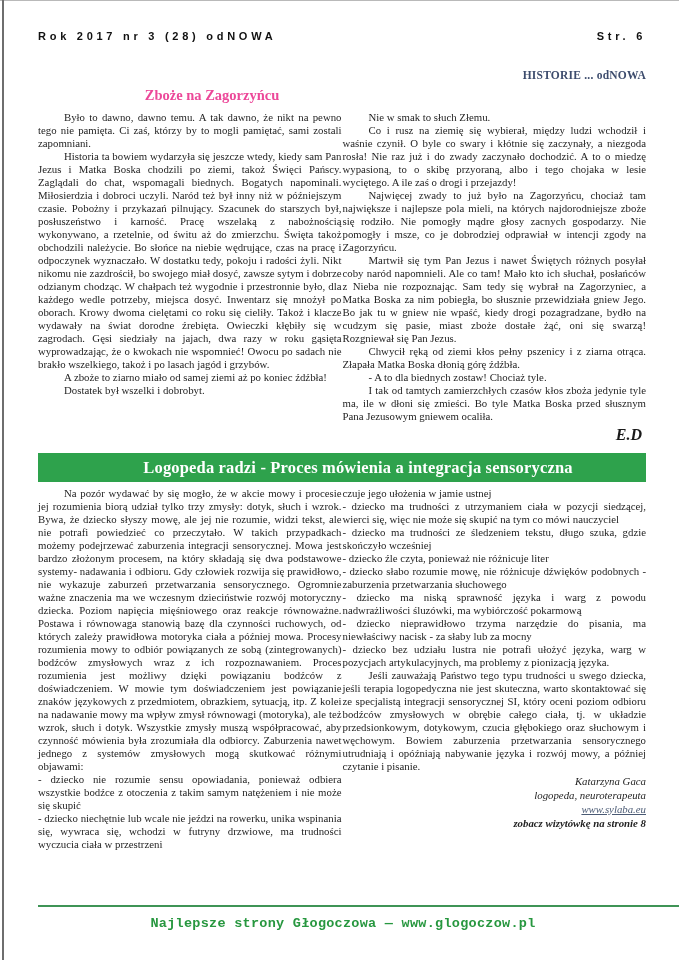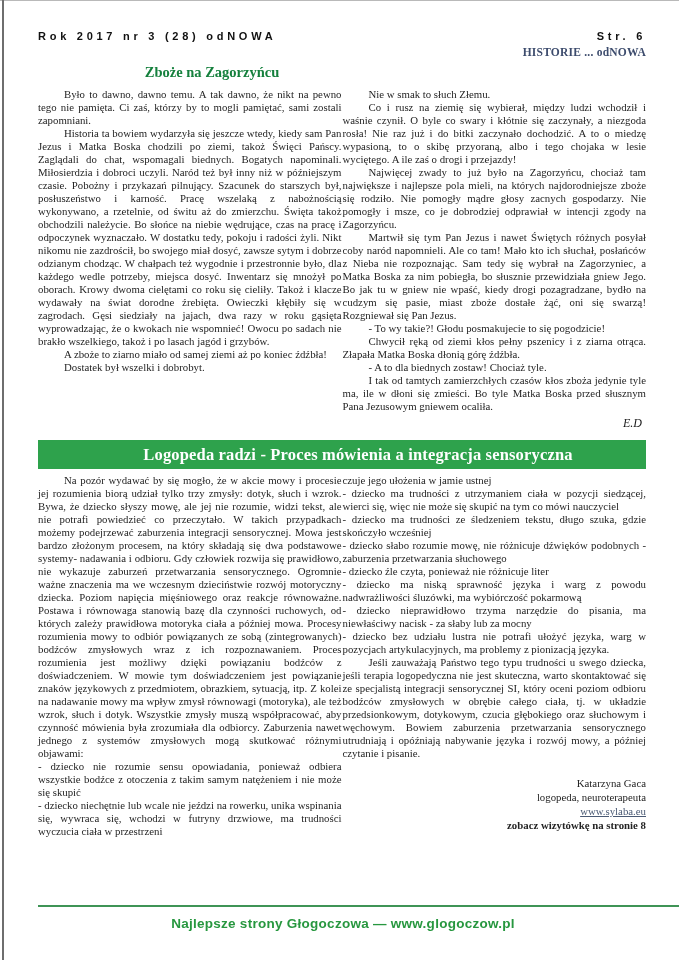--- a/index.html
+++ b/index.html
@@ -14,62 +14,62 @@
     box-sizing:border-box;
     padding:30px 33px 0 38px;
   }
   .edge-top{position:absolute;top:0;left:0;right:0;height:1px;background:#b9b9b9;}
   .edge-left{position:absolute;top:0;left:2px;width:2px;height:100%;background:#6e6e6e;}
   
   .hdr{
     display:flex;justify-content:space-between;align-items:baseline;
     font-family:"Liberation Sans","DejaVu Sans",sans-serif;
     font-weight:bold;font-size:11px;letter-spacing:0.34em;
-    color:#111;margin-bottom:4px;
+    color:#111;margin-bottom:27px;
   }
   
   .section-label{
     font-weight:bold;font-size:11.5px;color:#3d4c6d;
     letter-spacing:0.02em;margin:0 0 6px 0;text-align:right;
   }
   .art-title{
-    font-size:14.5px;font-weight:bold;color:#15803d;
+    font-size:14.5px;font-weight:bold;color:#ec4899;
     text-align:center;margin:0 260px 7px 0;
   }
   
   .cols{display:flex;gap:1px;}
   .col{flex:1 1 0;min-width:0;}
   .col p{
     margin:0;font-size:10.8px;line-height:13px;
     text-align:justify;color:#242424;
   }
   .col p.ind{text-indent:26px;}
   .col p.bullet{text-indent:0;}
   .sig-ed{
-    font-size:12px;font-weight:normal;font-style:italic;
+    font-size:16px;font-weight:bold;font-style:italic;
     text-align:right;padding-right:4px;margin-top:3px;color:#1a1a1a;
   }
   
   .banner{
     margin-top:9px;margin-bottom:5px;
     background:#2ea24c;color:#ffffff;
     height:29px;line-height:29px;text-align:center;
     font-size:16.5px;font-weight:bold;letter-spacing:0.01em;padding-left:32px;
   }
   
-  .byline{margin-top:16px;}
+  .byline{margin-top:1px;font-style:italic;}
   .byline p{text-align:right !important;line-height:14px;}
   .byline p.sig-link{text-decoration:underline;color:#4a5a74;cursor:pointer;}
   .byline p.sig-bold{font-weight:bold;}
   
   .footer{position:absolute;left:0;right:0;top:905px;}
   .footer-rule{height:2px;background:#3f9456;margin:0 0 0 38px;}
   .footer-text{
     margin-top:9px;text-align:center;
-    font-family:Liberation Sans, sans-serif;
+    font-family:Liberation Mono, monospace;
     font-weight:bold;font-size:13.5px;color:#27973f;letter-spacing:0.02em;padding-left:7px;
   }
 </style>
 </head>
 <body>
 
 <div class="page">
   <div class="edge-top"></div>
   <div class="edge-left"></div>
 
@@ -84,24 +84,23 @@
     <div class="cols">
       <div class="col">
           <p class="ind">Było to dawno, dawno temu. A tak dawno, że nikt na pewno tego nie pamięta. Ci zaś, którzy by to mogli pamiętać, sami zostali zapomniani.</p>
           <p class="ind">Historia ta bowiem wydarzyła się jeszcze wtedy, kiedy sam Pan Jezus i Matka Boska chodzili po ziemi, takoż Święci Pańscy. Zaglądali do chat, wspomagali biednych. Bogatych napominali. Miłosierdzia i dobroci uczyli. Naród też był inny niż w późniejszym czasie. Pobożny i przykazań pilnujący. Szacunek do starszych był, posłuszeństwo i karność. Pracę wszelaką z nabożnością wykonywano, a rzetelnie, od świtu aż do zmierzchu. Święta takoż obchodzili należycie. Bo słońce na niebie wędrujące, czas na pracę i odpoczynek wyznaczało. W dostatku tedy, pokoju i radości żyli. Nikt nikomu nie zazdrościł, bo swojego miał dosyć, zawsze sytym i dobrze odzianym chodząc. W chałpach też wygodnie i przestronnie było, dla każdego wedle potrzeby, miejsca dosyć. Inwentarz się mnożył po oborach. Krowy dwoma cielętami co roku się cieliły. Takoż i klacze wydawały na świat dorodne źrebięta. Owieczki kłębiły się w zagrodach. Gęsi siedziały na jajach, dwa razy w roku gąsięta wyprowadzając, że o kwokach nie wspomnieć! Owocu po sadach nie brakło wszelkiego, takoż i po lasach jagód i grzybów.</p>
           <p class="ind">A zboże to ziarno miało od samej ziemi aż po koniec źdźbła!</p>
           <p class="ind">Dostatek był wszelki i dobrobyt.</p>
         </div>
       <div class="col">
         <div>
             <p class="ind">Nie w smak to słuch Złemu.</p>
-            <p class="ind">Co i rusz na ziemię się wybierał, między ludzi wchodził i waśnie czynił. O byle co swary i kłótnie się zaczynały, a niezgoda rosła! Nie raz już i do bitki zaczynało dochodzić. A to o miedzę wypasioną, to o skibę przyoraną, albo i tego chojaka w lesie wyciętego. A ile zaś o drogi i przejazdy!</p>
+            <p class="ind">Co i rusz na ziemię się wybierał, między ludzi wchodził i waśnie czynił. O byle co swary i kłótnie się zaczynały, a niezgoda rosła! Nie raz już i do zwady zaczynało dochodzić. A to o miedzę wypasioną, to o skibę przyoraną, albo i tego chojaka w lesie wyciętego. A ile zaś o drogi i przejazdy!</p>
             <p class="ind">Najwięcej zwady to już było na Zagorzyńcu, chociaż tam największe i najlepsze pola mieli, na których najdorodniejsze zboże się rodziło. Nie pomogły mądre głosy zacnych gospodarzy. Nie pomogły i msze, co je dobrodziej odprawiał w intencji zgody na Zagorzyńcu.</p>
             <p class="ind">Martwił się tym Pan Jezus i nawet Świętych różnych posyłał coby naród napomnieli. Ale co tam! Mało kto ich słuchał, posłańców z Nieba nie rozpoznając. Sam tedy się wybrał na Zagorzyniec, a Matka Boska za nim pobiegła, bo słusznie przewidziała gniew Jego. Bo jak tu w gniew nie wpaść, kiedy drogi pozagradzane, bydło na cudzym się pasie, miast zboże dostałe żąć, oni się swarzą! Rozgniewał się Pan Jezus.</p>
-            <p class="ind">- To wy takie?! Głodu posmakujecie to się pogodzicie!</p>
             <p class="ind">Chwycił ręką od ziemi kłos pełny pszenicy i z ziarna otrąca. Złapała Matka Boska dłonią górę źdźbła.</p>
             <p class="ind">- A to dla biednych zostaw! Chociaż tyle.</p>
             <p class="ind">I tak od tamtych zamierzchłych czasów kłos zboża jedynie tyle ma, ile w dłoni się zmieści. Bo tyle Matka Boska przed słusznym Pana Jezusowym gniewem ocaliła.</p>
           </div>
         <div class="sig-ed">E.D</div>
       </div>
     </div>
   </section>
 
   <div class="banner">
@@ -113,22 +112,22 @@
       <div class="col">
           <p class="ind">Na pozór wydawać by się mogło, że w akcie mowy i procesie jej rozumienia biorą udział tylko trzy zmysły: dotyk, słuch i wzrok. Bywa, że dziecko słyszy mowę, ale jej nie rozumie, widzi tekst, ale nie potrafi powiedzieć co przeczytało. W takich przypadkach możemy podejrzewać zaburzenia integracji sensorycznej. Mowa jest bardzo złożonym procesem, na który składają się dwa podstawowe systemy- nadawania i odbioru. Gdy człowiek rozwija się prawidłowo, nie wykazuje zaburzeń przetwarzania sensorycznego. Ogromnie ważne znaczenia ma we wczesnym dzieciństwie rozwój motoryczny dziecka. Poziom napięcia mięśniowego oraz reakcje równoważne. Postawa i równowaga stanowią bazę dla czynności ruchowych, od których zależy prawidłowa motoryka ciała a później mowa. Procesy rozumienia mowy to odbiór powiązanych ze sobą (zintegrowanych) bodźców zmysłowych wraz z ich rozpoznawaniem. Proces rozumienia jest możliwy dzięki powiązaniu bodźców z doświadczeniem. W mowie tym doświadczeniem jest powiązanie znaków językowych z przedmiotem, obrazkiem, sytuacją, itp. Z kolei na nadawanie mowy ma wpływ zmysł równowagi (motoryka), ale też wzrok, słuch i dotyk. Wszystkie zmysły muszą współpracować, aby czynność mówienia była zrozumiała dla odbiorcy. Zaburzenia nawet jednego z systemów zmysłowych mogą skutkować różnymi objawami:</p>
           <p class="bullet">- dziecko nie rozumie sensu opowiadania, ponieważ odbiera wszystkie bodźce z otoczenia z takim samym natężeniem i nie może się skupić</p>
           <p class="bullet">- dziecko niechętnie lub wcale nie jeździ na rowerku, unika wspinania się, wywraca się, wchodzi w futryny drzwiowe, ma trudności wyczucia ciała w przestrzeni</p>
         </div>
       <div class="col">
         <div>
             <p class="bullet">czuje jego ułożenia w jamie ustnej</p>
             <p class="bullet">- dziecko ma trudności z utrzymaniem ciała w pozycji siedzącej, wierci się, więc nie może się skupić na tym co mówi nauczyciel</p>
             <p class="bullet">- dziecko ma trudności ze śledzeniem tekstu, długo szuka, gdzie skończyło wcześniej</p>
+            <p class="bullet">- dziecko źle czyta, ponieważ nie różnicuje liter</p>
             <p class="bullet">- dziecko słabo rozumie mowę, nie różnicuje dźwięków podobnych - zaburzenia przetwarzania słuchowego</p>
-            <p class="bullet">- dziecko źle czyta, ponieważ nie różnicuje liter</p>
             <p class="bullet">- dziecko ma niską sprawność języka i warg z powodu nadwrażliwości śluzówki, ma wybiórczość pokarmową</p>
             <p class="bullet">- dziecko nieprawidłowo trzyma narzędzie do pisania, ma niewłaściwy nacisk - za słaby lub za mocny</p>
             <p class="bullet">- dziecko bez udziału lustra nie potrafi ułożyć języka, warg w pozycjach artykulacyjnych, ma problemy z pionizacją języka.</p>
             <p class="ind">Jeśli zauważają Państwo tego typu trudności u swego dziecka, jeśli terapia logopedyczna nie jest skuteczna, warto skontaktować się ze specjalistą integracji sensorycznej SI, który oceni poziom odbioru bodźców zmysłowych w obrębie całego ciała, tj. w układzie przedsionkowym, dotykowym, czucia głębokiego oraz słuchowym i węchowym. Bowiem zaburzenia przetwarzania sensorycznego utrudniają i opóźniają nabywanie języka i rozwój mowy, a później czytanie i pisanie.</p>
           </div>
         <div class="byline">
             <p class="sig">Katarzyna Gaca</p>
             <p class="sig">logopeda, neuroterapeuta</p>
             <p class="sig-link">www.sylaba.eu</p>
             <p class="sig-bold">zobacz wizytówkę na stronie 8</p>

